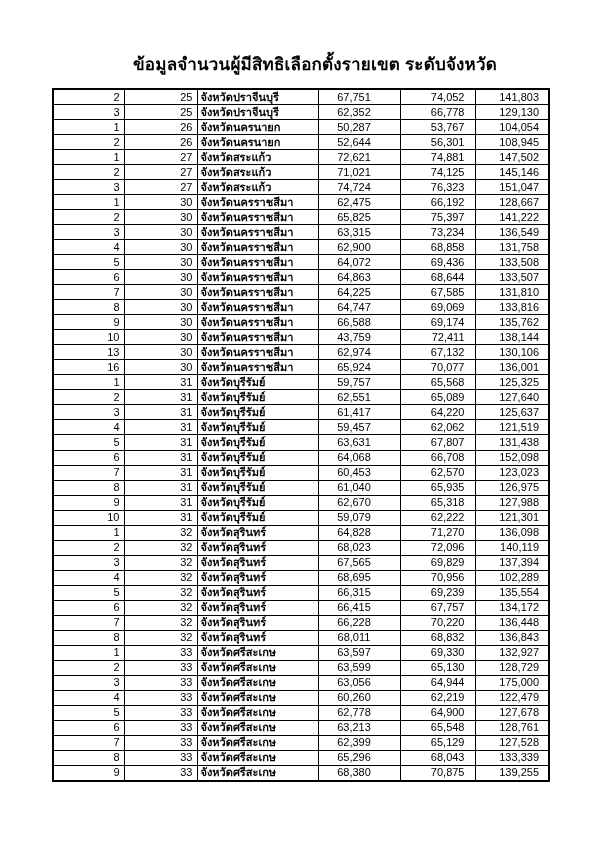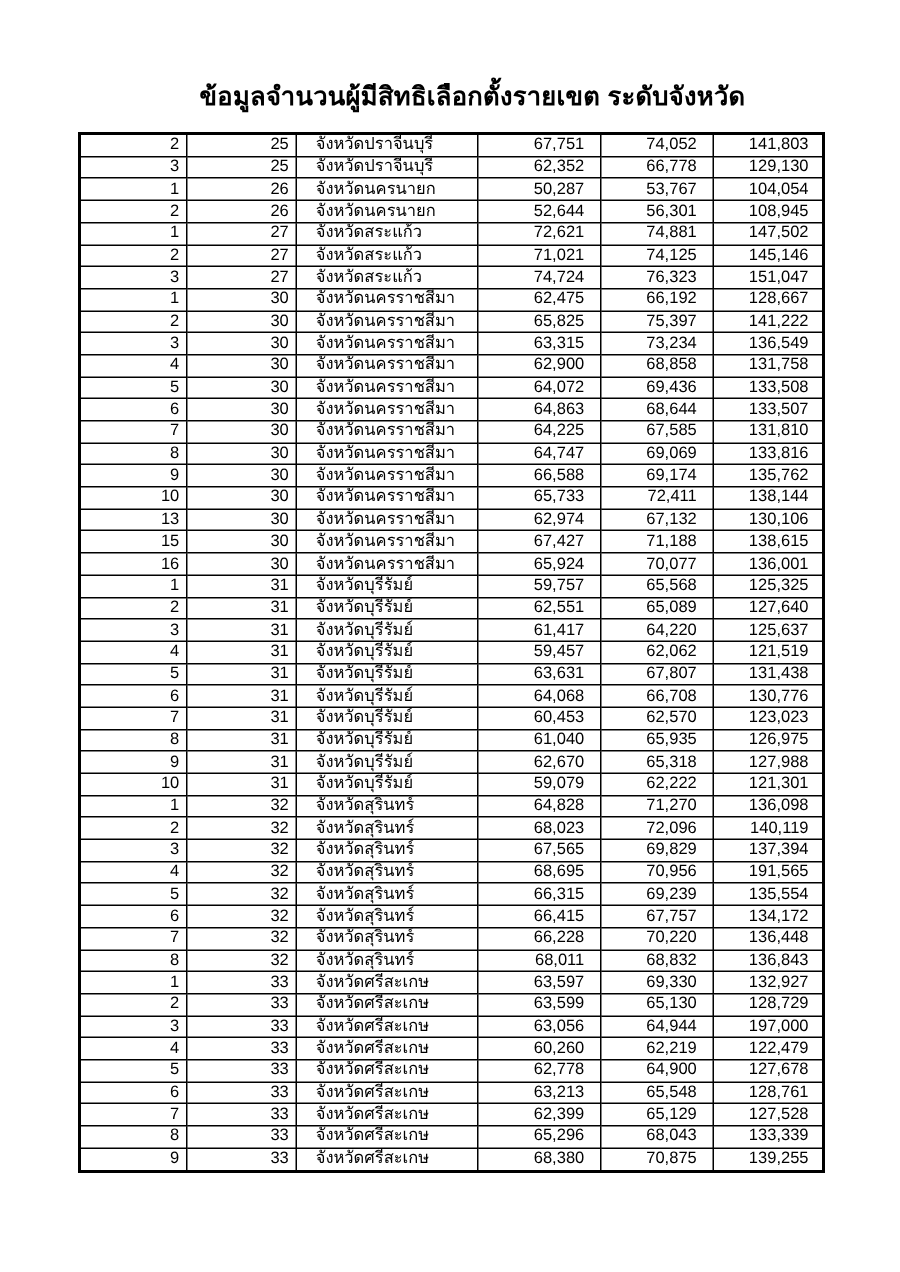--- a/index.html
+++ b/index.html
@@ -45,22 +45,22 @@
     border: 1px solid #000;
     font-size: 11px;
     line-height: 1;
     padding: 0;
     white-space: nowrap;
     overflow: hidden;
     vertical-align: middle;
   }
   .data-table td.c0 { text-align: right; padding-right: 4px; }
   .data-table td.c1 { text-align: right; padding-right: 4px; }
-  .data-table td.c2 { text-align: left;  padding-left: 13px;  }
-  .data-table td.c3 { text-align: right; padding-right: 10px; }
+  .data-table td.c2 { text-align: left;  padding-left: 3px; font-weight: bold;  }
+  .data-table td.c3 { text-align: center; padding-right: 10px; }
   .data-table td.c4 { text-align: right; padding-right: 10px; padding-left: 28px; }
   .data-table td.c5 { text-align: right; padding-right: 9px; }
 </style>
 </head>
 <body>
 
 <div class="page">
   <h1 class="title">ข้อมูลจำนวนผู้มีสิทธิเลือกตั้งรายเขต ระดับจังหวัด</h1>
 
   <table class="data-table">
@@ -198,41 +198,33 @@
           <td class="c1">30</td>
           <td class="c2">จังหวัดนครราชสีมา</td>
           <td class="c3">66,588</td>
           <td class="c4">69,174</td>
           <td class="c5">135,762</td>
         </tr>
         <tr>
           <td class="c0">10</td>
           <td class="c1">30</td>
           <td class="c2">จังหวัดนครราชสีมา</td>
-          <td class="c3">65,733</td>
+          <td class="c3">43,759</td>
           <td class="c4">72,411</td>
           <td class="c5">138,144</td>
         </tr>
         <tr>
           <td class="c0">13</td>
           <td class="c1">30</td>
           <td class="c2">จังหวัดนครราชสีมา</td>
           <td class="c3">62,974</td>
           <td class="c4">67,132</td>
           <td class="c5">130,106</td>
         </tr>
         <tr>
-          <td class="c0">15</td>
-          <td class="c1">30</td>
-          <td class="c2">จังหวัดนครราชสีมา</td>
-          <td class="c3">67,427</td>
-          <td class="c4">71,188</td>
-          <td class="c5">138,615</td>
-        </tr>
-        <tr>
           <td class="c0">16</td>
           <td class="c1">30</td>
           <td class="c2">จังหวัดนครราชสีมา</td>
           <td class="c3">65,924</td>
           <td class="c4">70,077</td>
           <td class="c5">136,001</td>
         </tr>
         <tr>
           <td class="c0">1</td>
           <td class="c1">31</td>
@@ -272,21 +264,21 @@
           <td class="c3">63,631</td>
           <td class="c4">67,807</td>
           <td class="c5">131,438</td>
         </tr>
         <tr>
           <td class="c0">6</td>
           <td class="c1">31</td>
           <td class="c2">จังหวัดบุรีรัมย์</td>
           <td class="c3">64,068</td>
           <td class="c4">66,708</td>
-          <td class="c5">130,776</td>
+          <td class="c5">152,098</td>
         </tr>
         <tr>
           <td class="c0">7</td>
           <td class="c1">31</td>
           <td class="c2">จังหวัดบุรีรัมย์</td>
           <td class="c3">60,453</td>
           <td class="c4">62,570</td>
           <td class="c5">123,023</td>
         </tr>
         <tr>
@@ -336,21 +328,21 @@
           <td class="c3">67,565</td>
           <td class="c4">69,829</td>
           <td class="c5">137,394</td>
         </tr>
         <tr>
           <td class="c0">4</td>
           <td class="c1">32</td>
           <td class="c2">จังหวัดสุรินทร์</td>
           <td class="c3">68,695</td>
           <td class="c4">70,956</td>
-          <td class="c5">191,565</td>
+          <td class="c5">102,289</td>
         </tr>
         <tr>
           <td class="c0">5</td>
           <td class="c1">32</td>
           <td class="c2">จังหวัดสุรินทร์</td>
           <td class="c3">66,315</td>
           <td class="c4">69,239</td>
           <td class="c5">135,554</td>
         </tr>
         <tr>
@@ -392,21 +384,21 @@
           <td class="c3">63,599</td>
           <td class="c4">65,130</td>
           <td class="c5">128,729</td>
         </tr>
         <tr>
           <td class="c0">3</td>
           <td class="c1">33</td>
           <td class="c2">จังหวัดศรีสะเกษ</td>
           <td class="c3">63,056</td>
           <td class="c4">64,944</td>
-          <td class="c5">197,000</td>
+          <td class="c5">175,000</td>
         </tr>
         <tr>
           <td class="c0">4</td>
           <td class="c1">33</td>
           <td class="c2">จังหวัดศรีสะเกษ</td>
           <td class="c3">60,260</td>
           <td class="c4">62,219</td>
           <td class="c5">122,479</td>
         </tr>
         <tr>

